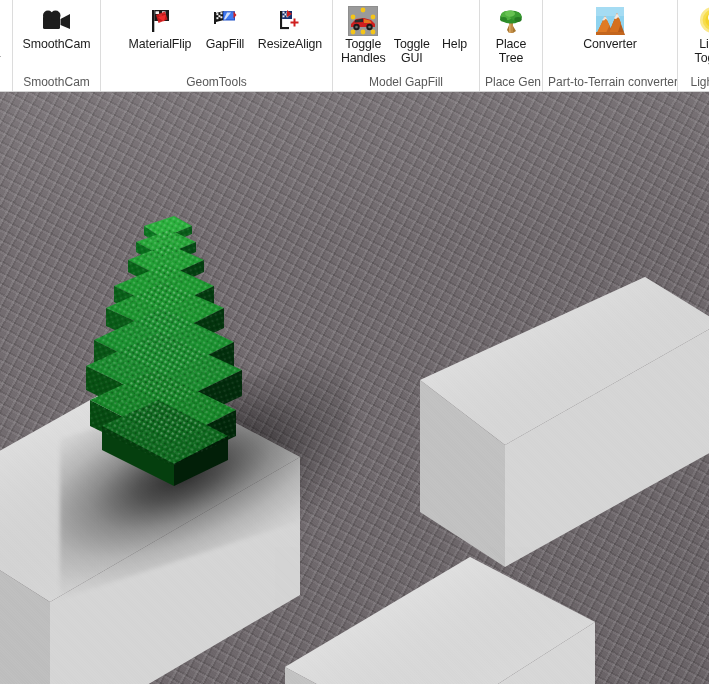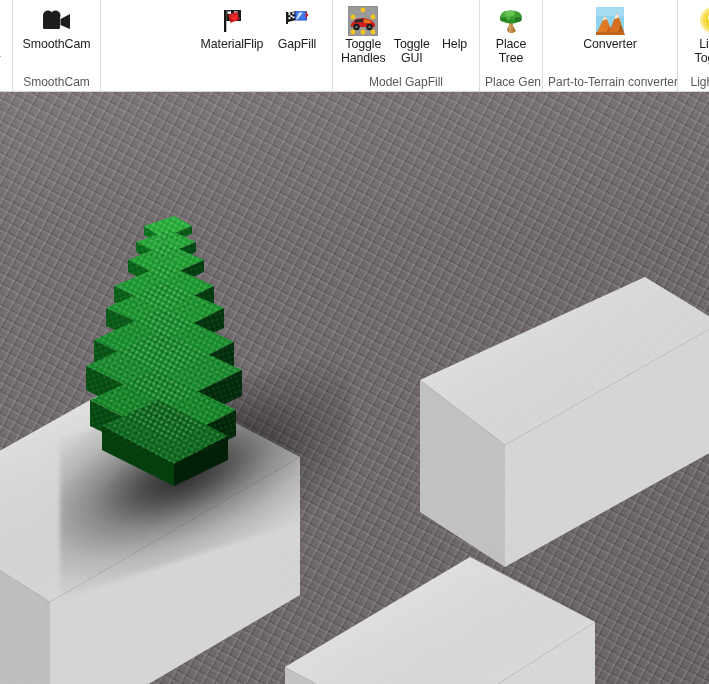--- a/index.html
+++ b/index.html
@@ -250,22 +250,42 @@
               <rect x="9.4" y="8.3" width="2" height="2" fill="#f5f5f5"></rect>
               <polygon points="12,3.2 24,3.2 24,12.5 12,12.5" fill="#1f4fc4"></polygon>
               <polygon points="13,4.2 23,4.2 23,11.5 13,11.5" fill="#3f79ef"></polygon>
               <polygon points="16,4.4 20,4.4 14.5,11.4 12.8,11.4" fill="#e9eefc" opacity="0.85"></polygon>
               <polygon points="22.5,3.2 25.5,7 22.5,10.5" fill="#cf2020"></polygon>
             </svg>
           </span>
           <span class="lbl">GapFill</span>
         </div>
 
+        <div class="rbtn wide">
+          <span class="ico">
+            <svg width="28" height="26" viewBox="0 0 28 26">
+              <rect x="4" y="3" width="2.1" height="18" fill="#1b1b1b"></rect>
+              <rect x="4" y="19" width="9" height="2.1" fill="#1b1b1b"></rect>
+              <polygon points="6.1,3 16,3 16,11 6.1,11" fill="#18306e"></polygon>
+              <rect x="6.6" y="3.6" width="1.9" height="1.9" fill="#f2f2f2"></rect>
+              <rect x="10.4" y="3.6" width="1.9" height="1.9" fill="#f2f2f2"></rect>
+              <rect x="8.5" y="5.5" width="1.9" height="1.9" fill="#f2f2f2"></rect>
+              <rect x="12.3" y="5.5" width="1.9" height="1.9" fill="#f2f2f2"></rect>
+              <rect x="6.6" y="7.4" width="1.9" height="1.9" fill="#f2f2f2"></rect>
+              <rect x="10.4" y="7.4" width="1.9" height="1.9" fill="#f2f2f2"></rect>
+              <polygon points="11,2 16,6 11,9" fill="#cf1f1f"></polygon>
+              <rect x="17.5" y="10.5" width="2" height="8" fill="#cf1f1f"></rect>
+              <rect x="14.5" y="13.5" width="8" height="2" fill="#cf1f1f"></rect>
+            </svg>
+          </span>
+          <span class="lbl">ResizeAlign</span>
+        </div>
 
       </div>
+      <div class="group-title">GeomTools</div>
     </div>
 
     <div class="group" style="width:147px;">
       <div class="group-body" style="justify-content:flex-start;">
         <div class="rbtn">
           <span class="ico">
             <svg width="30" height="30" viewBox="0 0 30 30">
               <rect x="0" y="0" width="30" height="30" fill="#8e8e8e"></rect>
               <rect x="1" y="1" width="28" height="28" fill="#9a9a9a"></rect>
               <polygon points="3,18 8,13 16,12 23,14 27,18 27,21 3,21" fill="#cf1f1f"></polygon>

